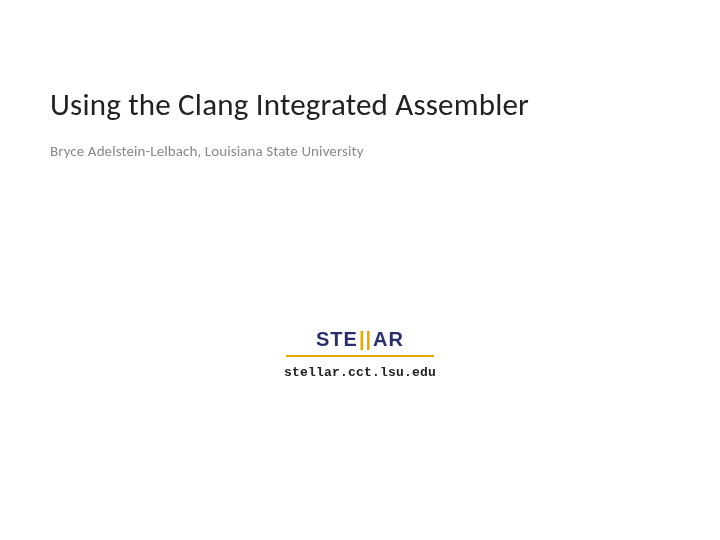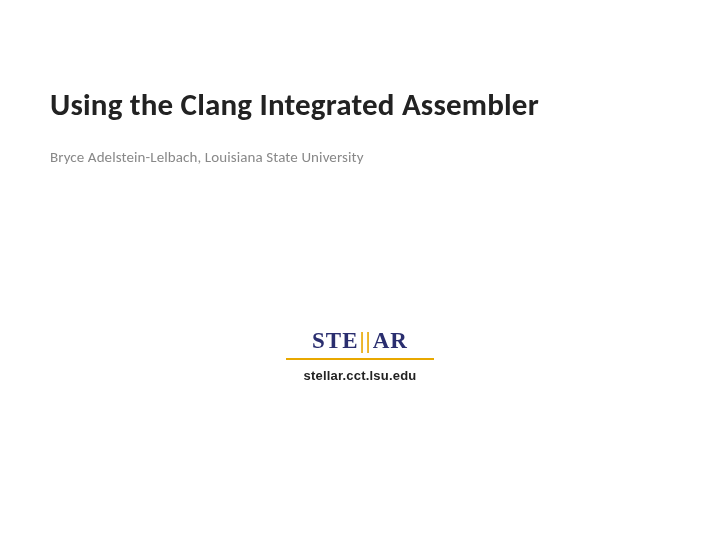--- a/index.html
+++ b/index.html
@@ -16,63 +16,63 @@
       overflow: hidden;
     }
     .slide {
       width: 100%;
       height: 100%;
       padding: 85px 50px 40px 50px;
       position: relative;
     }
     .title {
       font-size: 31px;
-      font-weight: 700;
+      font-weight: 400;
       color: #222222;
       line-height: 1.25;
-      margin-bottom: 24px;
+      margin-bottom: 18px;
       letter-spacing: 0.2px;
     }
     .author {
       font-size: 15px;
       font-weight: 400;
       color: #888888;
       letter-spacing: 0.1px;
     }
     .logo-block {
       position: absolute;
       left: 50%;
       transform: translateX(-50%);
       top: 328px;
       text-align: center;
     }
     .logo-text {
-      font-family: Liberation Serif, serif;
+      font-family: Liberation Sans, sans-serif;
       font-weight: 700;
-      font-size: 23px;
+      font-size: 20px;
       letter-spacing: 1px;
       color: #2a2e6f;
       display: flex;
       align-items: center;
       justify-content: center;
       gap: 0px;
     }
     .logo-text .pipe {
       color: #e8a800;
       font-weight: 700;
       padding: 0 1px;
     }
     .logo-underline {
       width: 148px;
       height: 2px;
       background: #e8a800;
       margin: 4px auto 8px auto;
     }
     .logo-url {
-      font-family: Liberation Sans, sans-serif;
+      font-family: Liberation Mono, monospace;
       font-weight: 700;
       font-size: 13px;
       color: #222222;
       letter-spacing: 0.2px;
     }
   </style>
 </head>
 <body>
 
 <div class="slide">

